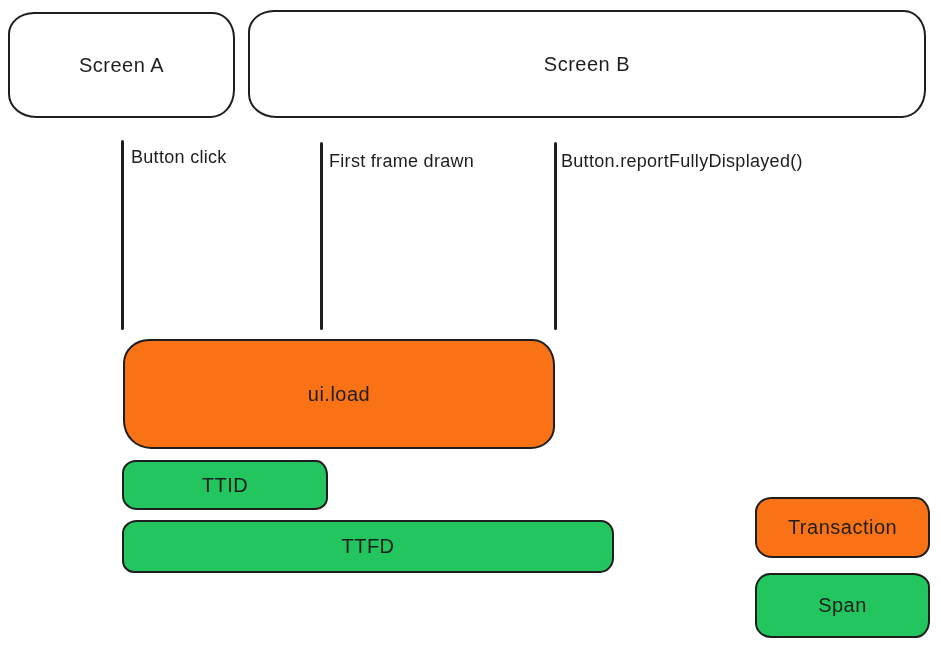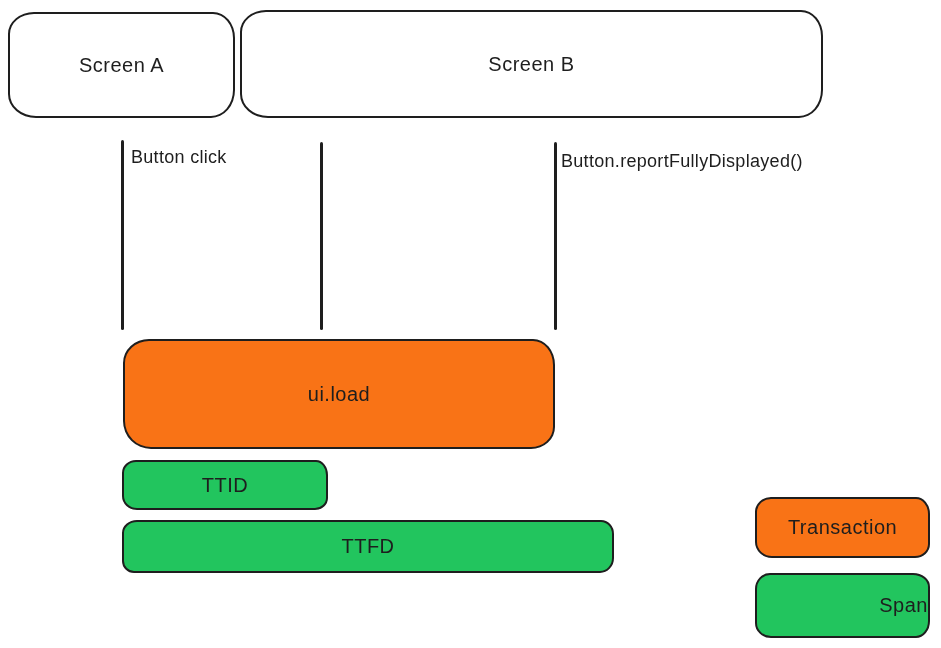--- a/index.html
+++ b/index.html
@@ -26,21 +26,21 @@
     font-size: 20px;
     letter-spacing: 0.5px;
     white-space: nowrap;
   }
   
   .screen {
     background: #ffffff;
     border-radius: 26px 22px 24px 28px / 22px 26px 28px 24px;
   }
   #screen-a { left: 8px;   top: 12px; width: 227px; height: 106px; }
-  #screen-b { left: 240px; top: 10px; width: 583px; height: 108px; }
+  #screen-b { left: 248px; top: 10px; width: 678px; height: 108px; }
 
   
   .vline {
     position: absolute;
     width: 3px;
     background: #1e1e1e;
     border-radius: 2px;
   }
   #event-line-1 { left: 121px; top: 140px; height: 190px; }
   #event-line-2 { left: 320px; top: 142px; height: 188px; }
@@ -64,39 +64,40 @@
                  border-radius: 26px 22px 24px 28px / 24px 26px 22px 28px; }
   #bar-ttid    { left: 122px; top: 460px; width: 206px; height: 50px;
                  border-radius: 14px 12px 13px 15px / 13px 15px 12px 14px; }
   #bar-ttfd    { left: 122px; top: 520px; width: 492px; height: 53px;
                  border-radius: 15px 13px 14px 12px / 13px 14px 15px 12px; }
 
   
   #legend-transaction { left: 755px; top: 497px; width: 175px; height: 61px;
                         border-radius: 16px 14px 15px 17px / 15px 17px 14px 16px; }
   #legend-span        { left: 755px; top: 573px; width: 175px; height: 65px;
-                        border-radius: 15px 17px 14px 16px / 16px 14px 17px 15px; justify-content: flex-end; }
+                        border-radius: 15px 17px 14px 16px / 16px 14px 17px 15px; }
 </style>
 </head>
 <body>
 
 <div class="canvas">
 
   <div id="screen-a" class="box screen">
     <span>Screen A</span>
   </div>
   <div id="screen-b" class="box screen">
     <span>Screen B</span>
   </div>
 
   <div id="event-line-1" class="vline"></div>
   <div id="event-line-2" class="vline"></div>
   <div id="event-line-3" class="vline"></div>
 
   <div id="event-label-1" class="event-label">Button click</div>
+  <div id="event-label-2" class="event-label">First frame drawn</div>
   <div id="event-label-3" class="event-label">Button.reportFullyDisplayed()</div>
 
   <div id="bar-ui-load" class="box bar-transaction">
     <span>ui.load</span>
   </div>
   <div id="bar-ttid" class="box bar-span">
     <span>TTID</span>
   </div>
   <div id="bar-ttfd" class="box bar-span">
     <span>TTFD</span>

